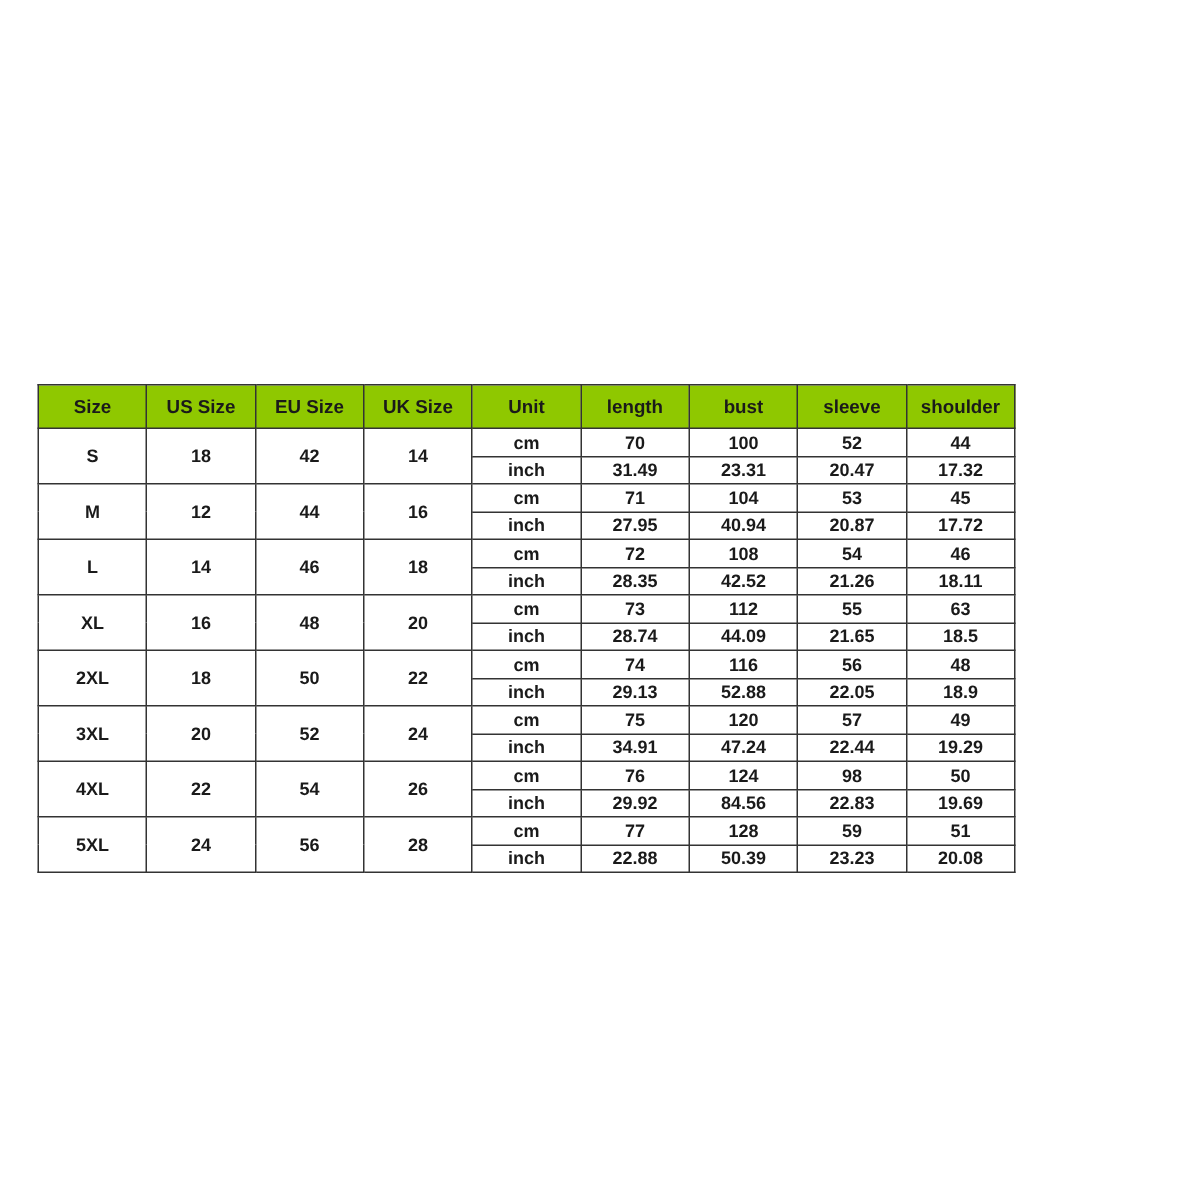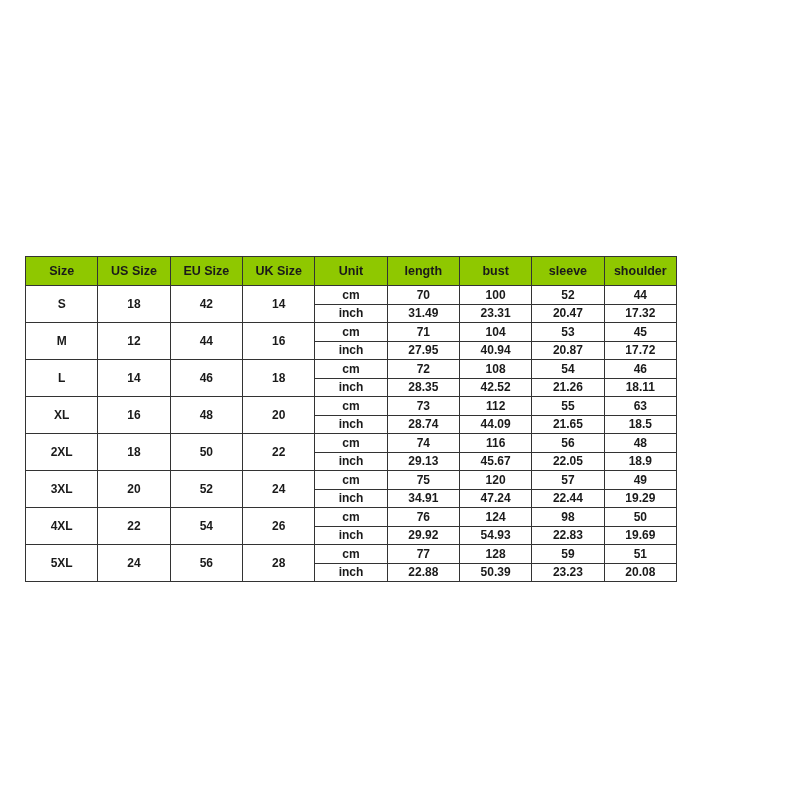--- a/index.html
+++ b/index.html
@@ -114,21 +114,21 @@
         <td rowspan="2">22</td>
         <td>cm</td>
         <td>74</td>
         <td>116</td>
         <td>56</td>
         <td>48</td>
       </tr>
       <tr>
         <td>inch</td>
         <td>29.13</td>
-        <td>45.67</td>
+        <td>52.88</td>
         <td>22.05</td>
         <td>18.9</td>
       </tr>
       <tr>
         <td rowspan="2">3XL</td>
         <td rowspan="2">20</td>
         <td rowspan="2">52</td>
         <td rowspan="2">24</td>
         <td>cm</td>
         <td>75</td>
@@ -150,21 +150,21 @@
         <td rowspan="2">26</td>
         <td>cm</td>
         <td>76</td>
         <td>124</td>
         <td>98</td>
         <td>50</td>
       </tr>
       <tr>
         <td>inch</td>
         <td>29.92</td>
-        <td>54.93</td>
+        <td>84.56</td>
         <td>22.83</td>
         <td>19.69</td>
       </tr>
       <tr>
         <td rowspan="2">5XL</td>
         <td rowspan="2">24</td>
         <td rowspan="2">56</td>
         <td rowspan="2">28</td>
         <td>cm</td>
         <td>77</td>

